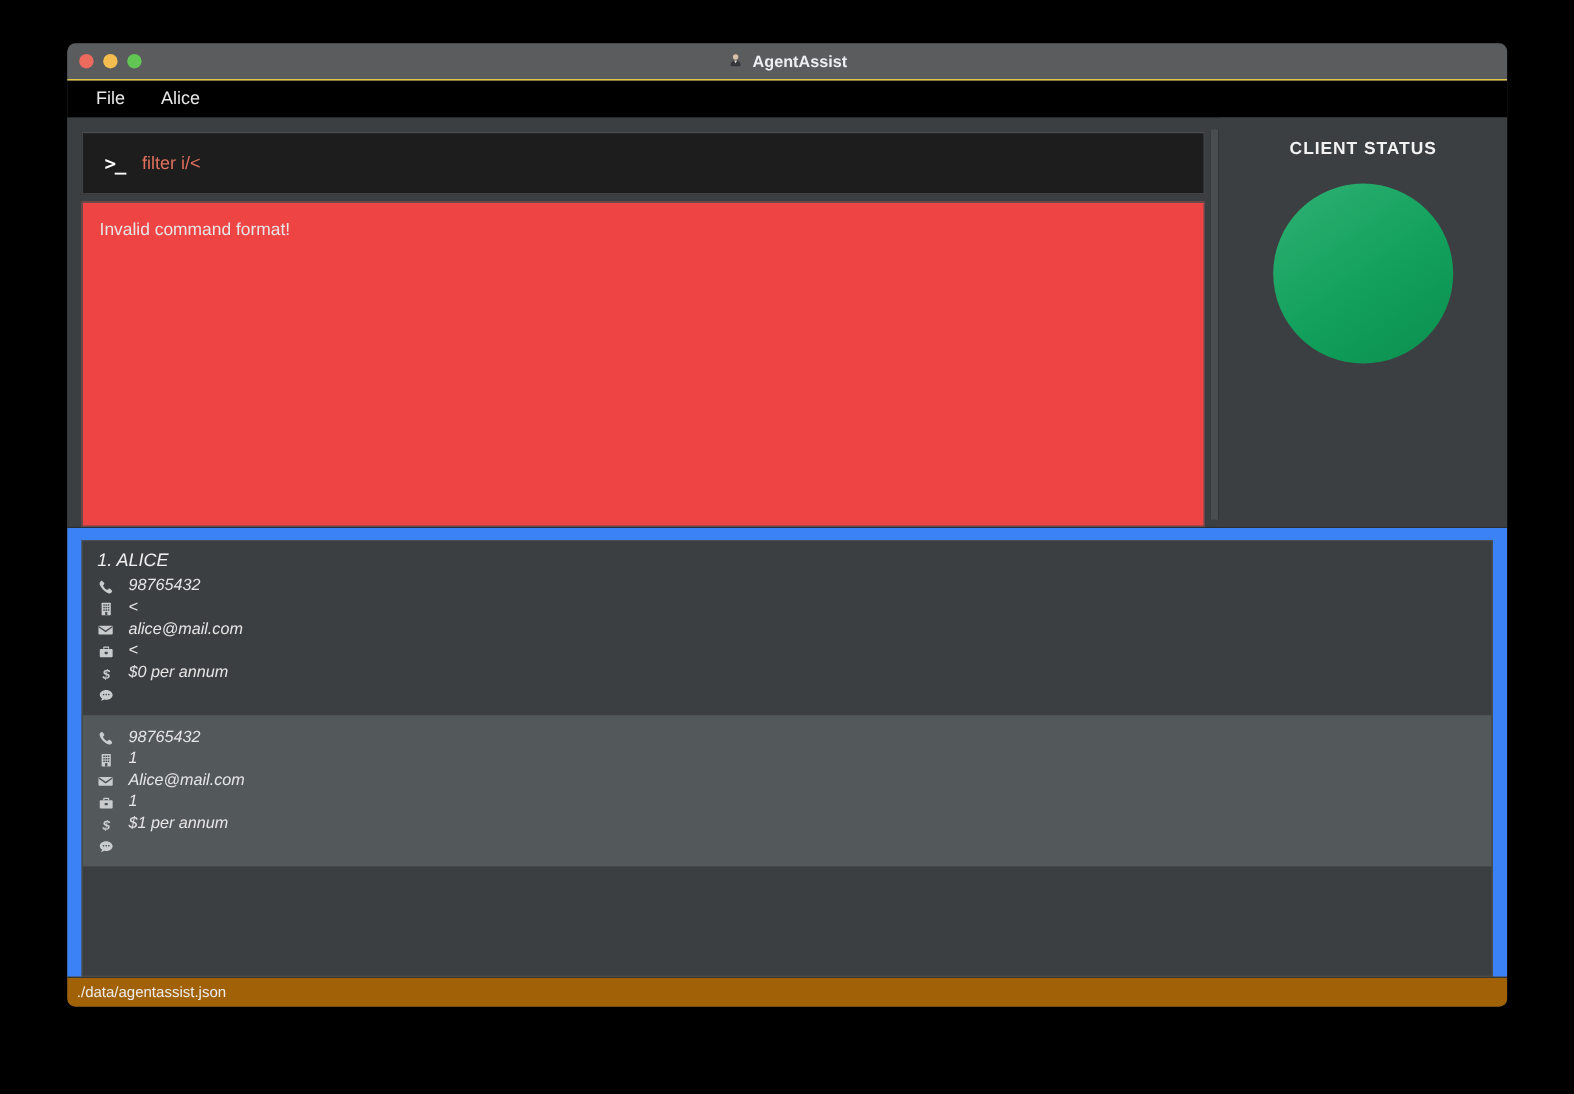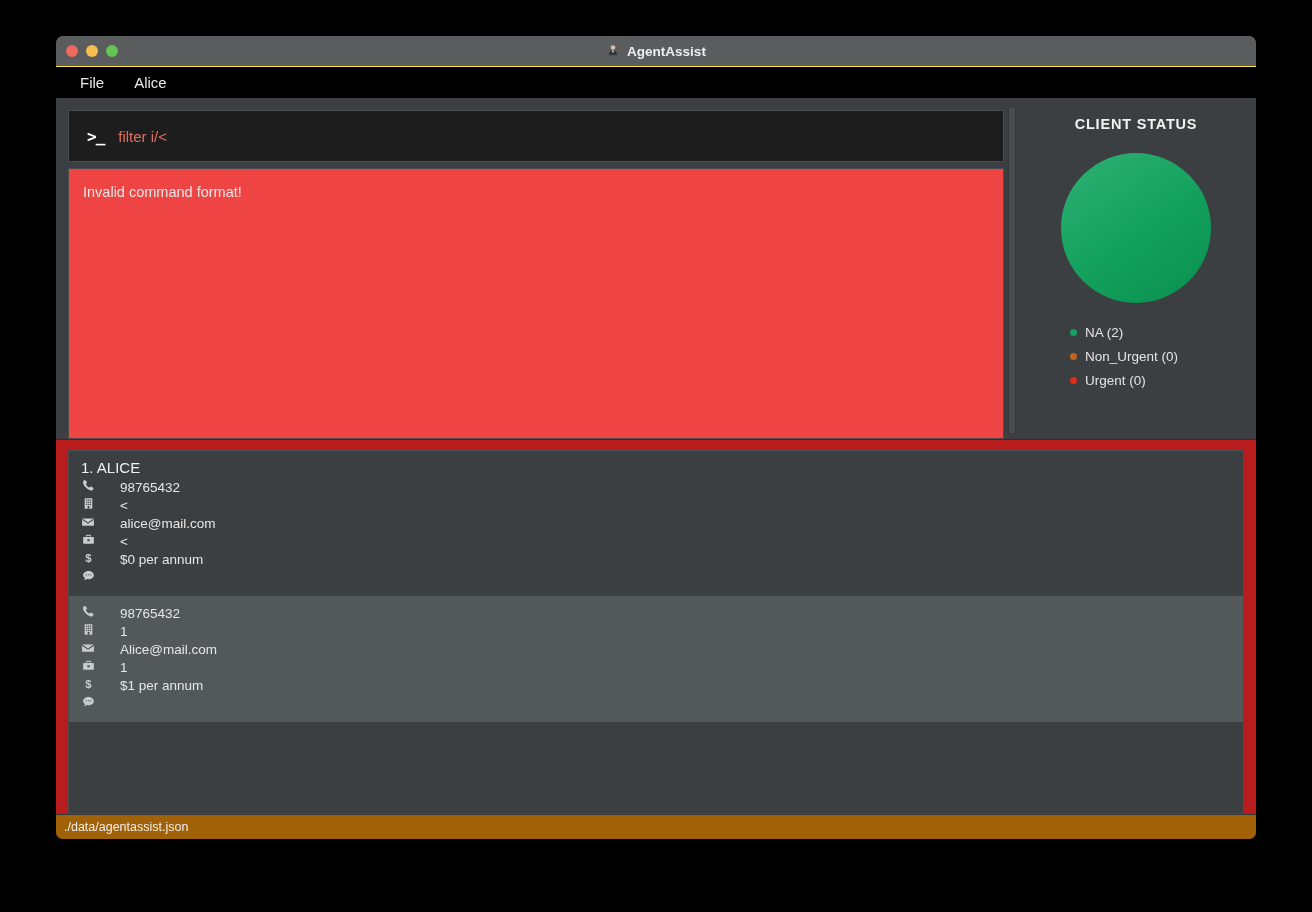--- a/index.html
+++ b/index.html
@@ -195,25 +195,26 @@
     display: flex;
     align-items: center;
     gap: 8px;
   }
   .legend-dot { width: 7px; height: 7px; border-radius: 50%; flex: 0 0 auto; }
   .legend-label { color: #e4e4e4; font-size: 13.5px; }
 
   
   .lower {
     flex: 1 1 auto;
-    background: #b91c1c;
+    background: #3b82f6;
     padding: 10px 12px 0 12px;
     box-sizing: border-box;
     min-height: 0;
     overflow: hidden;
+    font-style: italic;
   }
   .list-panel {
     background: #3c3f41;
     border: 1px solid #4a4d4f;
     box-sizing: border-box;
     height: 100%;
     overflow: hidden;
   }
   .card {
     padding: 8px 0 10px 12px;
@@ -221,22 +222,22 @@
     width: 1176px;
   }
   .card.selected { background: #53585b; }
   .card-title {
     color: #f0f0f0;
     font-size: 15px;
     margin-bottom: 3px;
   }
   .field-row {
     display: flex;
-    align-items: flex-start;
-    gap: 25px;
+    align-items: flex-end;
+    gap: 12px;
     height: 17px;
     margin-top: 1px;
   }
   .field-icon {
     width: 14px;
     display: flex;
     justify-content: center;
     align-items: center;
     flex: 0 0 auto;
   }
@@ -309,34 +310,20 @@
 
       <div class="splitter"></div>
 
       <div class="status-panel">
         <div class="status-title">CLIENT STATUS</div>
 
         <div class="pie-wrap">
           <div class="pie" id="pie-slice" style="background: linear-gradient(145deg, rgb(47, 177, 116) 0%, rgb(18, 160, 92) 55%, rgb(11, 143, 78) 100%);"></div>
         </div>
 
-        <div class="legend">
-          <div class="legend-row">
-            <span class="legend-dot" id="legend-dot-0" style="background: rgb(18, 160, 92);"></span>
-            <span class="legend-label">NA (2)</span>
-          </div>
-          <div class="legend-row">
-            <span class="legend-dot" id="legend-dot-1" style="background: rgb(192, 101, 31);"></span>
-            <span class="legend-label">Non_Urgent (0)</span>
-          </div>
-          <div class="legend-row">
-            <span class="legend-dot" id="legend-dot-2" style="background: rgb(224, 43, 22);"></span>
-            <span class="legend-label">Urgent (0)</span>
-          </div>
-        </div>
       </div>
 
     </div>
 
     <div class="lower">
       <div class="list-panel" id="client-list">
           <div class="card">
             <div class="card-title">1. ALICE</div>
             <div class="field-row">
               <span class="field-icon">

